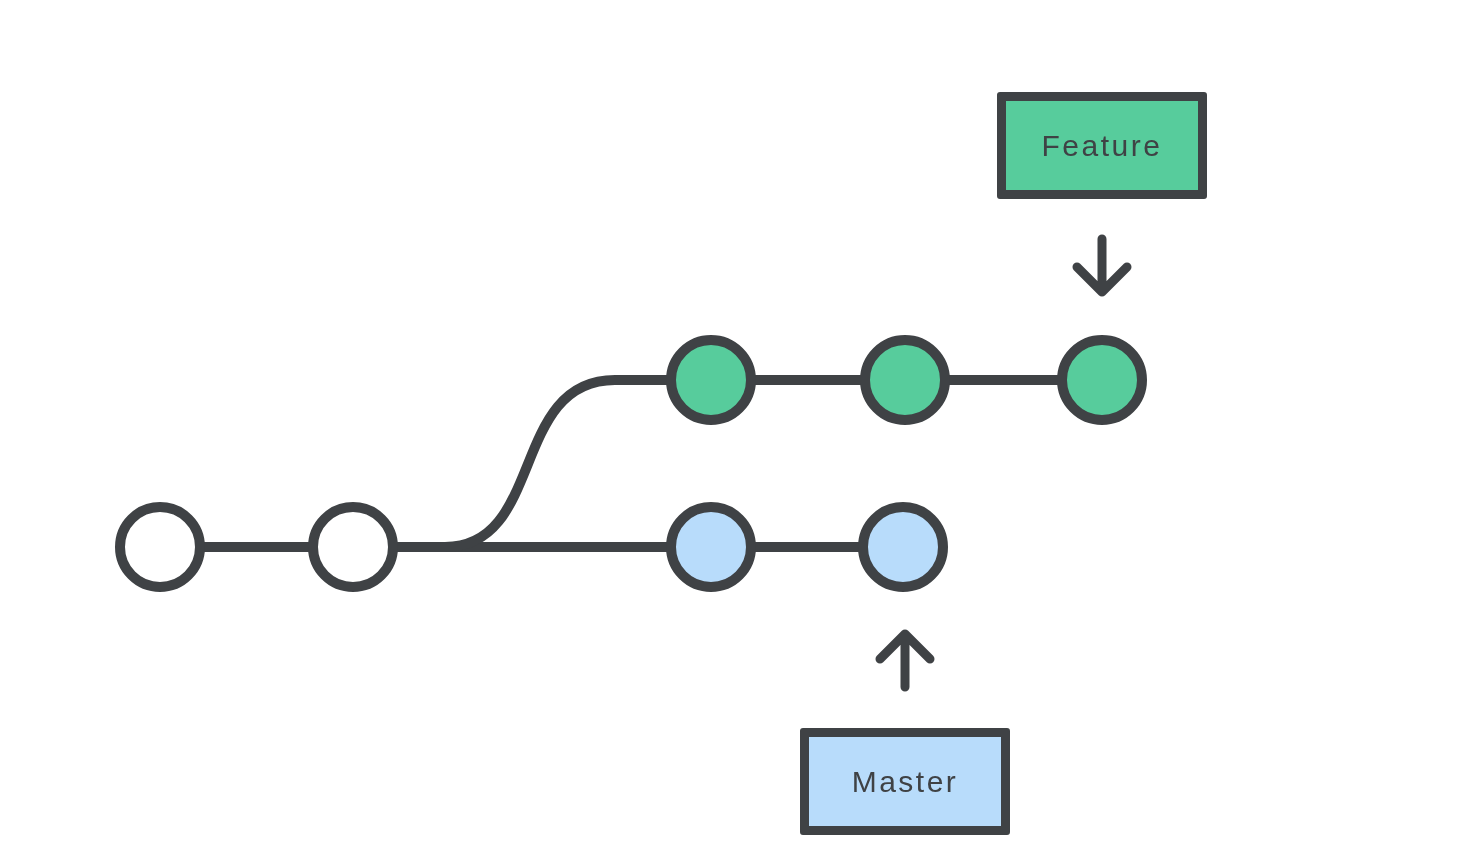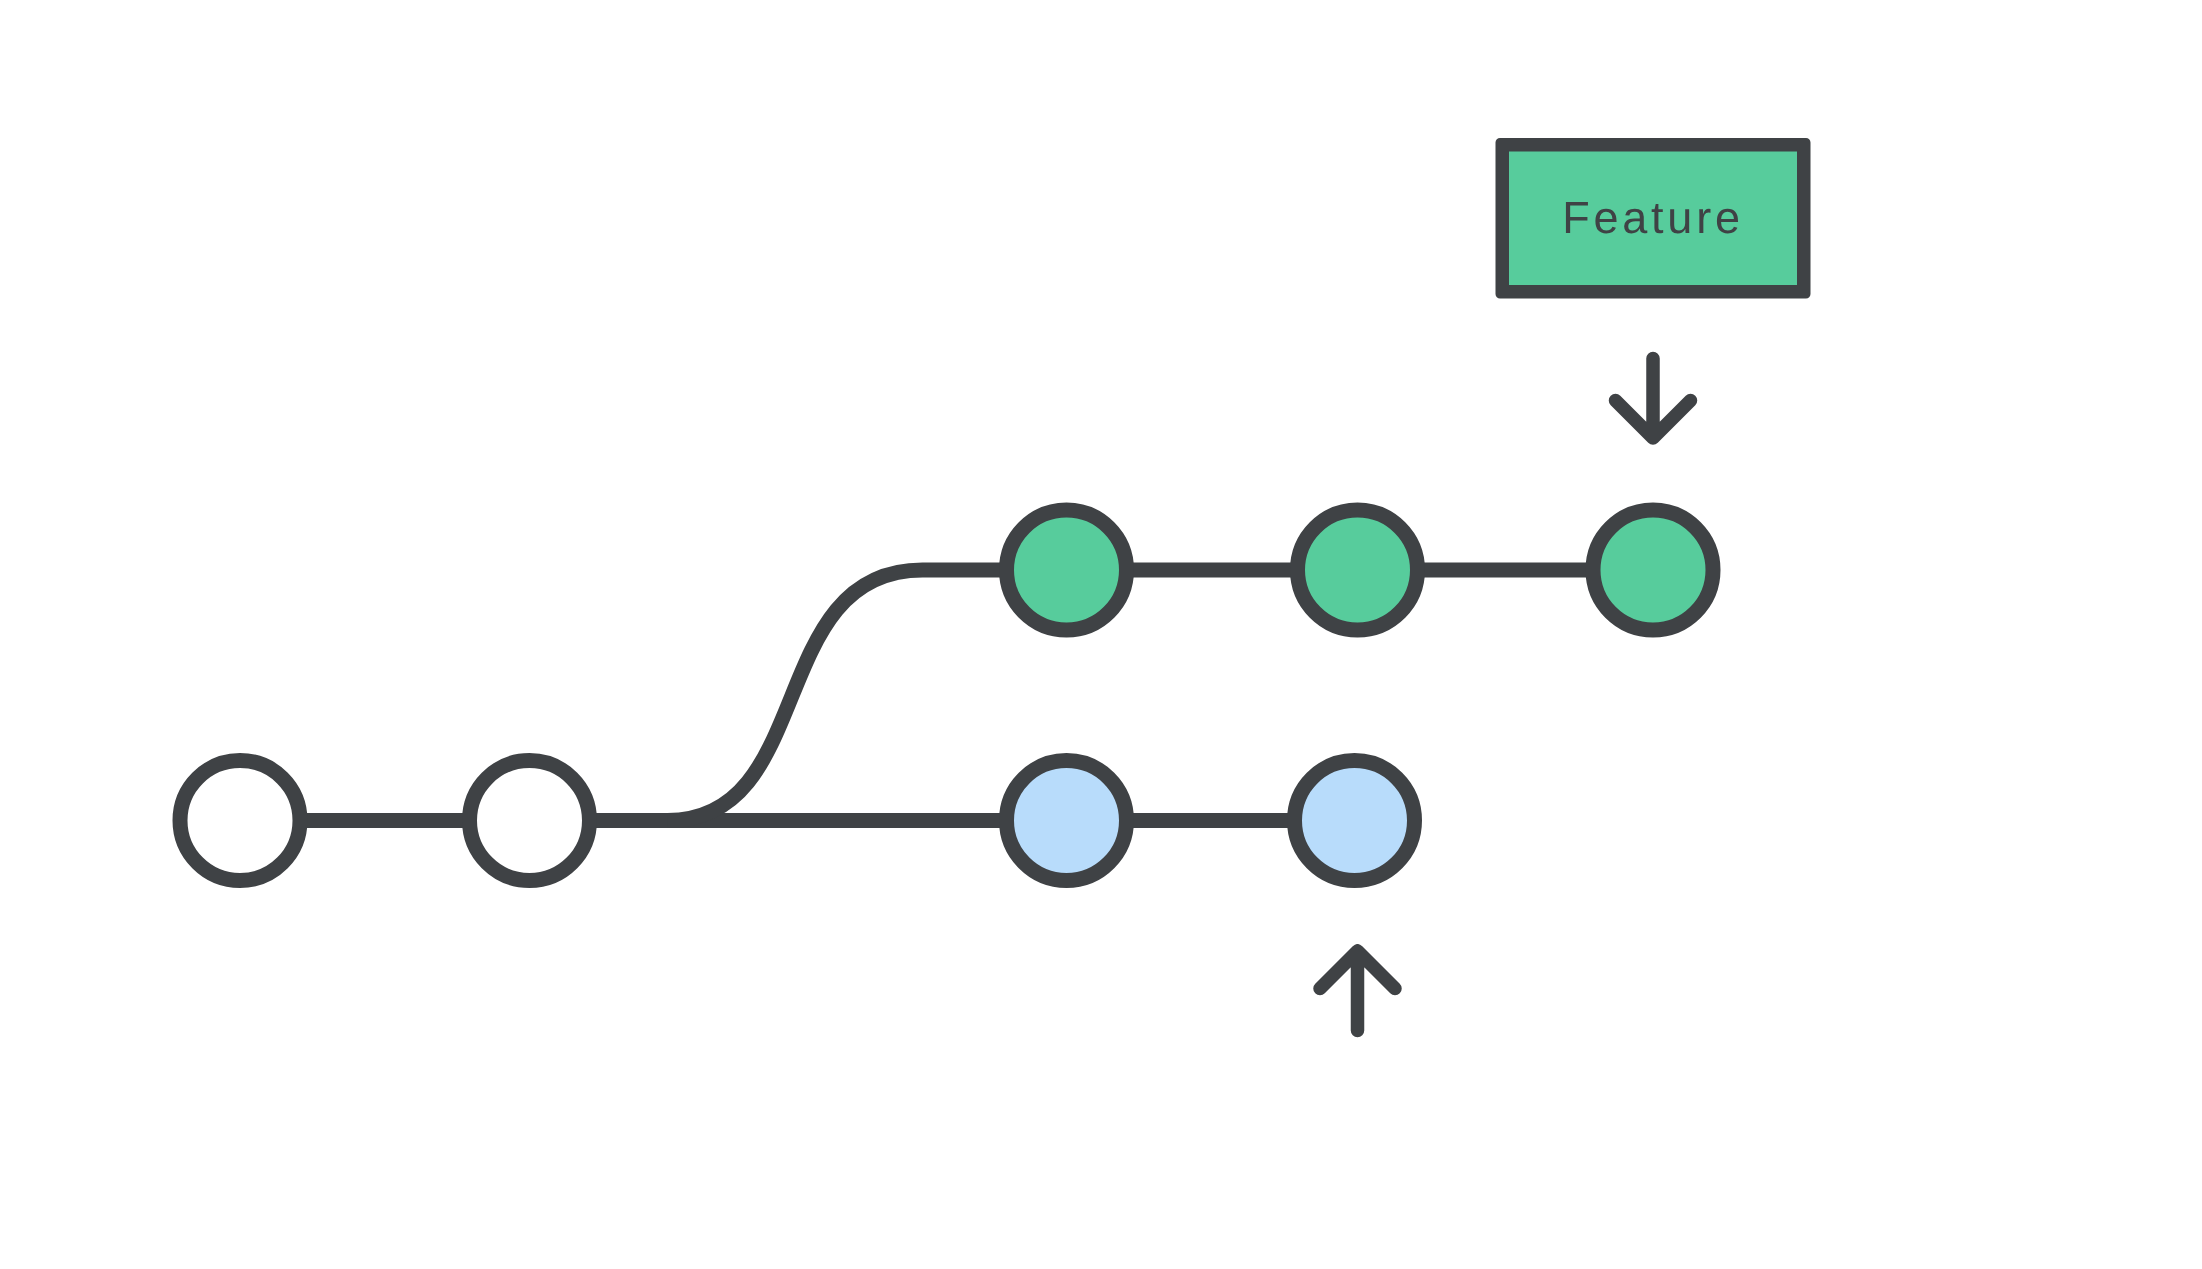--- a/index.html
+++ b/index.html
@@ -83,14 +83,17 @@
 
     <g class="arrow">
       <path d="M905 687 V634 M880 659 L905 634 L930 659"></path>
     </g>
   </svg>
 
   <div class="label-box box-green">
     <span class="label-text">Feature</span>
   </div>
 
+  <div class="label-box box-blue">
+    <span class="label-text">Master</span>
+  </div>
 
 </div>
 
 </body></html>

